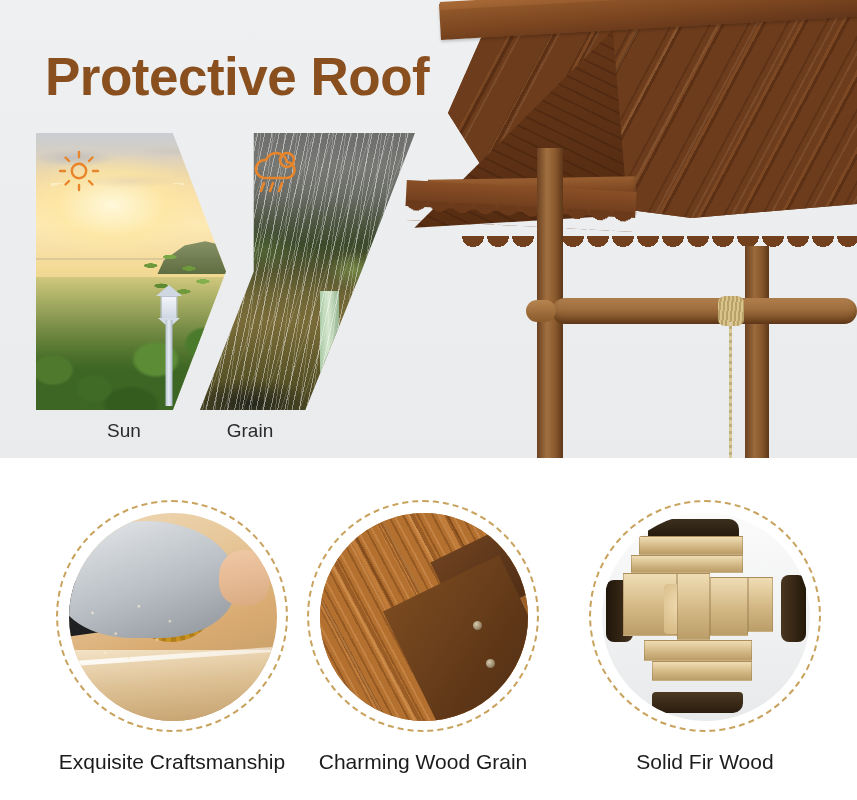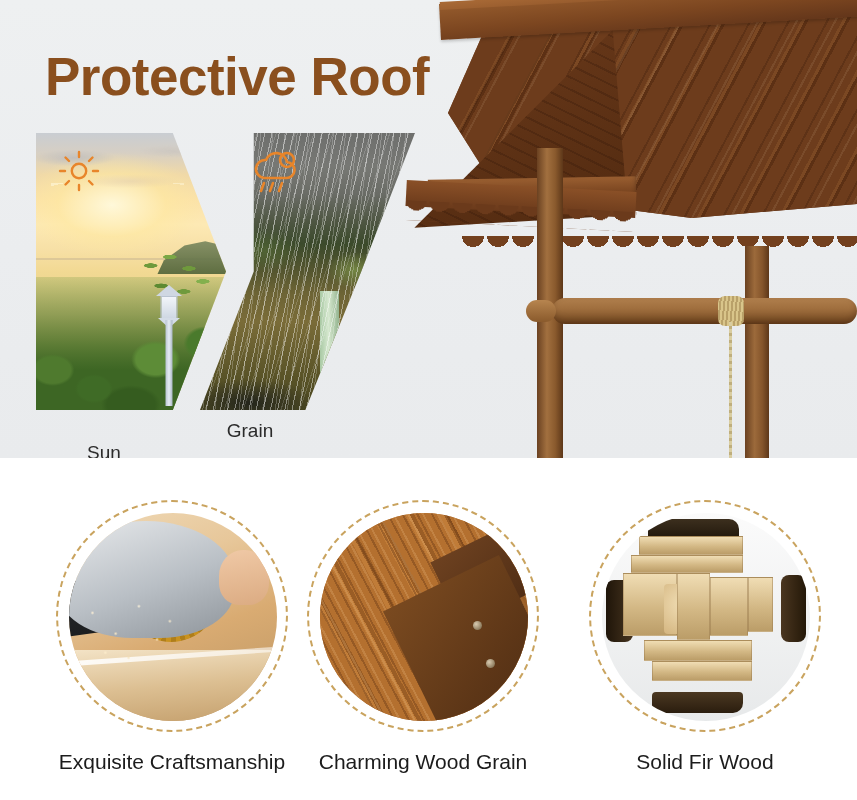--- a/index.html
+++ b/index.html
@@ -98,21 +98,21 @@
     background:linear-gradient(90deg,#a9c9a4,#d6e8cf 45%,#93b38e);}
   .water-dark-bottom{position:absolute;left:0;bottom:0;width:52%;height:26%;
     background:radial-gradient(ellipse 90px 34px at 44% 90%, rgba(25,28,26,.8), rgba(25,28,26,0) 72%);}
 
   
   .wx-icon{position:absolute;}
   .icon-sun{left:58px;top:150px;width:42px;height:42px;}
   .icon-rain{left:250px;top:148px;width:52px;height:48px;}
 
   .panel-label{position:absolute;top:420px;font-size:19px;color:#2b2b2b;text-align:center;}
-  .label-sun{left:64px;width:80px;margin-top:22px;}
+  .label-sun{left:84px;width:80px;}
   .label-water{left:200px;width:100px;}
 
   
   .product{position:absolute;left:400px;top:0;width:457px;height:458px;overflow:hidden;}
   .roof-main{position:absolute;left:48px;top:8px;width:420px;height:250px;
     background:
       repeating-linear-gradient(118deg,
         rgba(60,28,10,.30) 0 2px, rgba(0,0,0,0) 2px 7px, rgba(255,230,190,.09) 7px 9px, rgba(0,0,0,0) 9px 34px),
       repeating-linear-gradient(118deg,
         #6d3c1c 0 30px, #7b4823 30px 33px, #5c3014 33px 36px),

